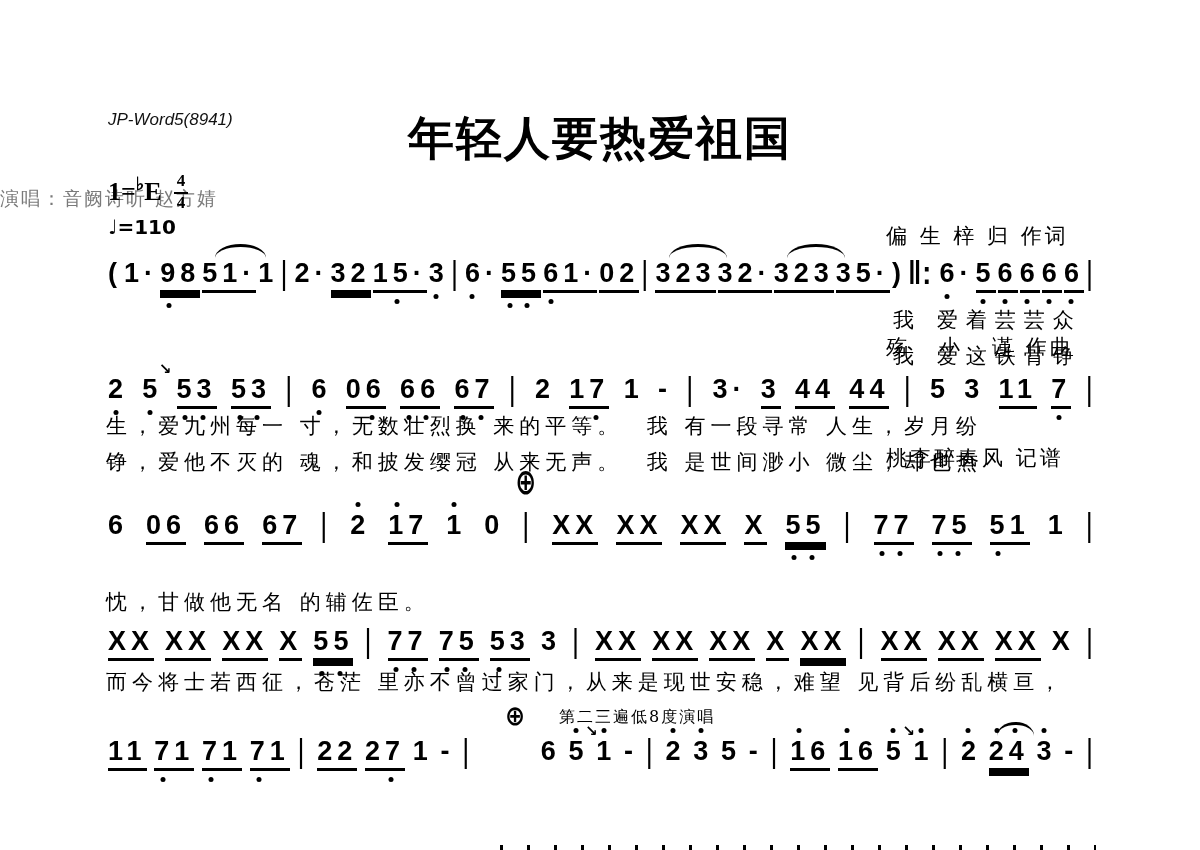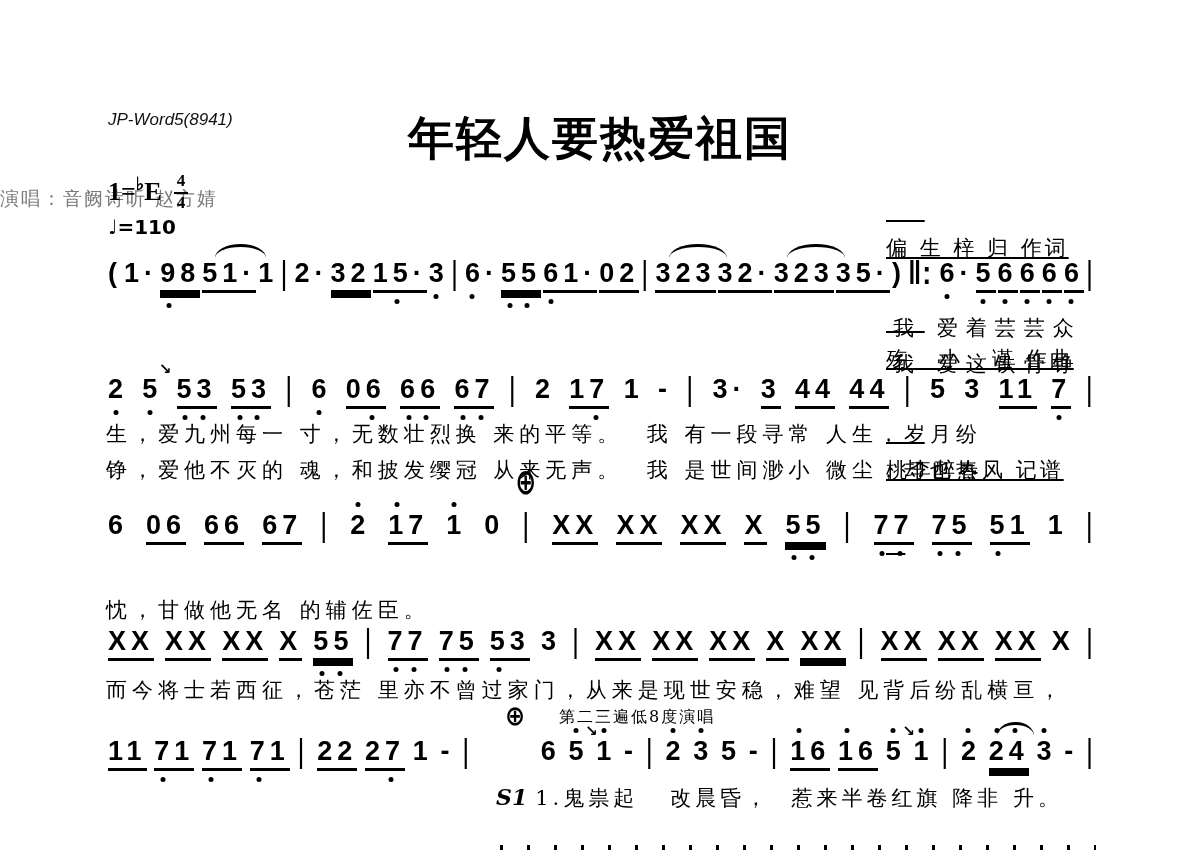--- a/index.html
+++ b/index.html
@@ -11,43 +11,43 @@
          font:bold 46px "DejaVu Serif",serif;letter-spacing:2px;}
   .subtitle{position:absolute;left:0;top:186px;width:1200px;text-align:left;
             font:19px "DejaVu Serif",serif;color:#7a7a7a;letter-spacing:2px;}
   .keysig{position:absolute;left:108px;top:172px;display:flex;align-items:center;
           font:bold 26px "Liberation Serif",serif;}
   .keysig .flat{font-size:18px;vertical-align:super;position:relative;top:-8px;font-weight:bold;}
   .frac{display:inline-flex;flex-direction:column;align-items:center;margin-left:12px;
         font:bold 17px "Liberation Serif",serif;line-height:1.1;}
   .frac .ftop{border-bottom:2px solid #000;padding:0 3px 1px;}
   .tempo{position:absolute;left:108px;top:215px;font:20px "DejaVu Sans",sans-serif;font-weight:bold;}
-  .credits{position:absolute;left:886px;top:156px;font:21px "DejaVu Serif",serif;
-           line-height:37px;letter-spacing:3px;white-space:pre;text-decoration:underline;}
+  .credits{position:absolute;left:886px;top:144px;font:21px "DejaVu Serif",serif;
+           line-height:37px;letter-spacing:3px;white-space:pre;}
   
   .mline{position:absolute;left:108px;width:985px;display:flex;justify-content:space-between;
          align-items:baseline;}
   .note{position:relative;display:inline-block;font:bold 27px "Liberation Sans",sans-serif;line-height:1;}
   .nt{display:inline-block;line-height:1;padding-bottom:3px;letter-spacing:5px;margin-right:-5px;}
   .u1 .nt{border-bottom:3px solid #000;}
   .u2 .nt{border-bottom:3px solid #000;box-shadow:0 5px 0 #000;}
   .db,.da{position:absolute;width:5px;height:5px;background:#000;border-radius:50%;transform:translateX(-50%);}
   .db{bottom:-9px;} .u1 .db{bottom:-11px;} .u2 .db{bottom:-15px;}
   .da{top:-10px;}
   .arc{position:absolute;top:-16px;left:25%;width:105%;height:11px;border-top:3px solid #000;
        border-radius:50% 50% 0 0 / 100% 100% 0 0;}
   .arr{position:absolute;top:-14px;right:-14px;font-size:15px;font-weight:bold;font-family:"DejaVu Sans",sans-serif;}
   .bar{position:relative;display:inline-block;font:400 27px "Liberation Sans",sans-serif;
        line-height:1;transform:scaleY(1.25);}
   .rpt{font-weight:bold;letter-spacing:1px;}
   .coda{position:absolute;top:-36px;left:50%;transform:translateX(-50%) scaleY(1.15);
         font:bold 25px "DejaVu Sans",sans-serif;}
   .gap{display:inline-block;width:46px;}
   
-  .lyr{position:absolute;font:21px "DejaVu Serif",serif;white-space:pre;color:#000;margin-top:8px;}
+  .lyr{position:absolute;font:21px "DejaVu Serif",serif;white-space:pre;color:#000;}
   .ls8{letter-spacing:8px;} .ls5{letter-spacing:5px;} .ls4{letter-spacing:4px;}
   .codaline{position:absolute;left:505px;top:702px;display:flex;align-items:flex-start;gap:34px;}
   .codaline .csym{font:bold 24px "DejaVu Sans",sans-serif;transform:scaleY(1.15);}
   .codaline .ctxt{font:16px "DejaVu Serif",serif;letter-spacing:2px;margin-top:5px;}
   .verse{position:absolute;left:496px;display:flex;gap:8px;align-items:baseline;}
   .segno{font:italic bold 22px "DejaVu Serif",serif;}
   .vtext{font:21px "DejaVu Serif",serif;letter-spacing:4px;white-space:pre;}
   .clipped{position:absolute;left:500px;top:845px;width:596px;height:5px;overflow:hidden;
            background:repeating-linear-gradient(90deg,#000 0 3px,transparent 3px 27px);}
 </style>
@@ -224,19 +224,15 @@
   <div class="lyr ls5" style="left:106px;top:412px">生，爱九州每一 寸，无数壮烈换 来的平等。  我 有一段寻常 人生，岁月纷</div>
   <div class="lyr ls5" style="left:106px;top:448px">铮，爱他不灭的 魂，和披发缨冠 从来无声。  我 是世间渺小 微尘，却也热</div>
   <div class="lyr ls5" style="left:106px;top:588px">忱，甘做他无名 的辅佐臣。</div>
   <div class="lyr ls5" style="left:106px;top:668px">而今将士若西征，苍茫 里亦不曾过家门，从来是现世安稳，难望 见背后纷乱横亘，</div>
 
   <div class="codaline">
     <span class="csym">⊕</span>
     <span class="ctxt">第二三遍低8度演唱</span>
   </div>
 
-  <div class="verse" style="top:784px">
-    <span class="segno">S1</span>
-    <span class="vtext">1.鬼祟起   改晨昏，  惹来半卷红旗 降非 升。</span>
-  </div>
   <div class="clipped"></div>
 
 </div>
 
 </body></html>

